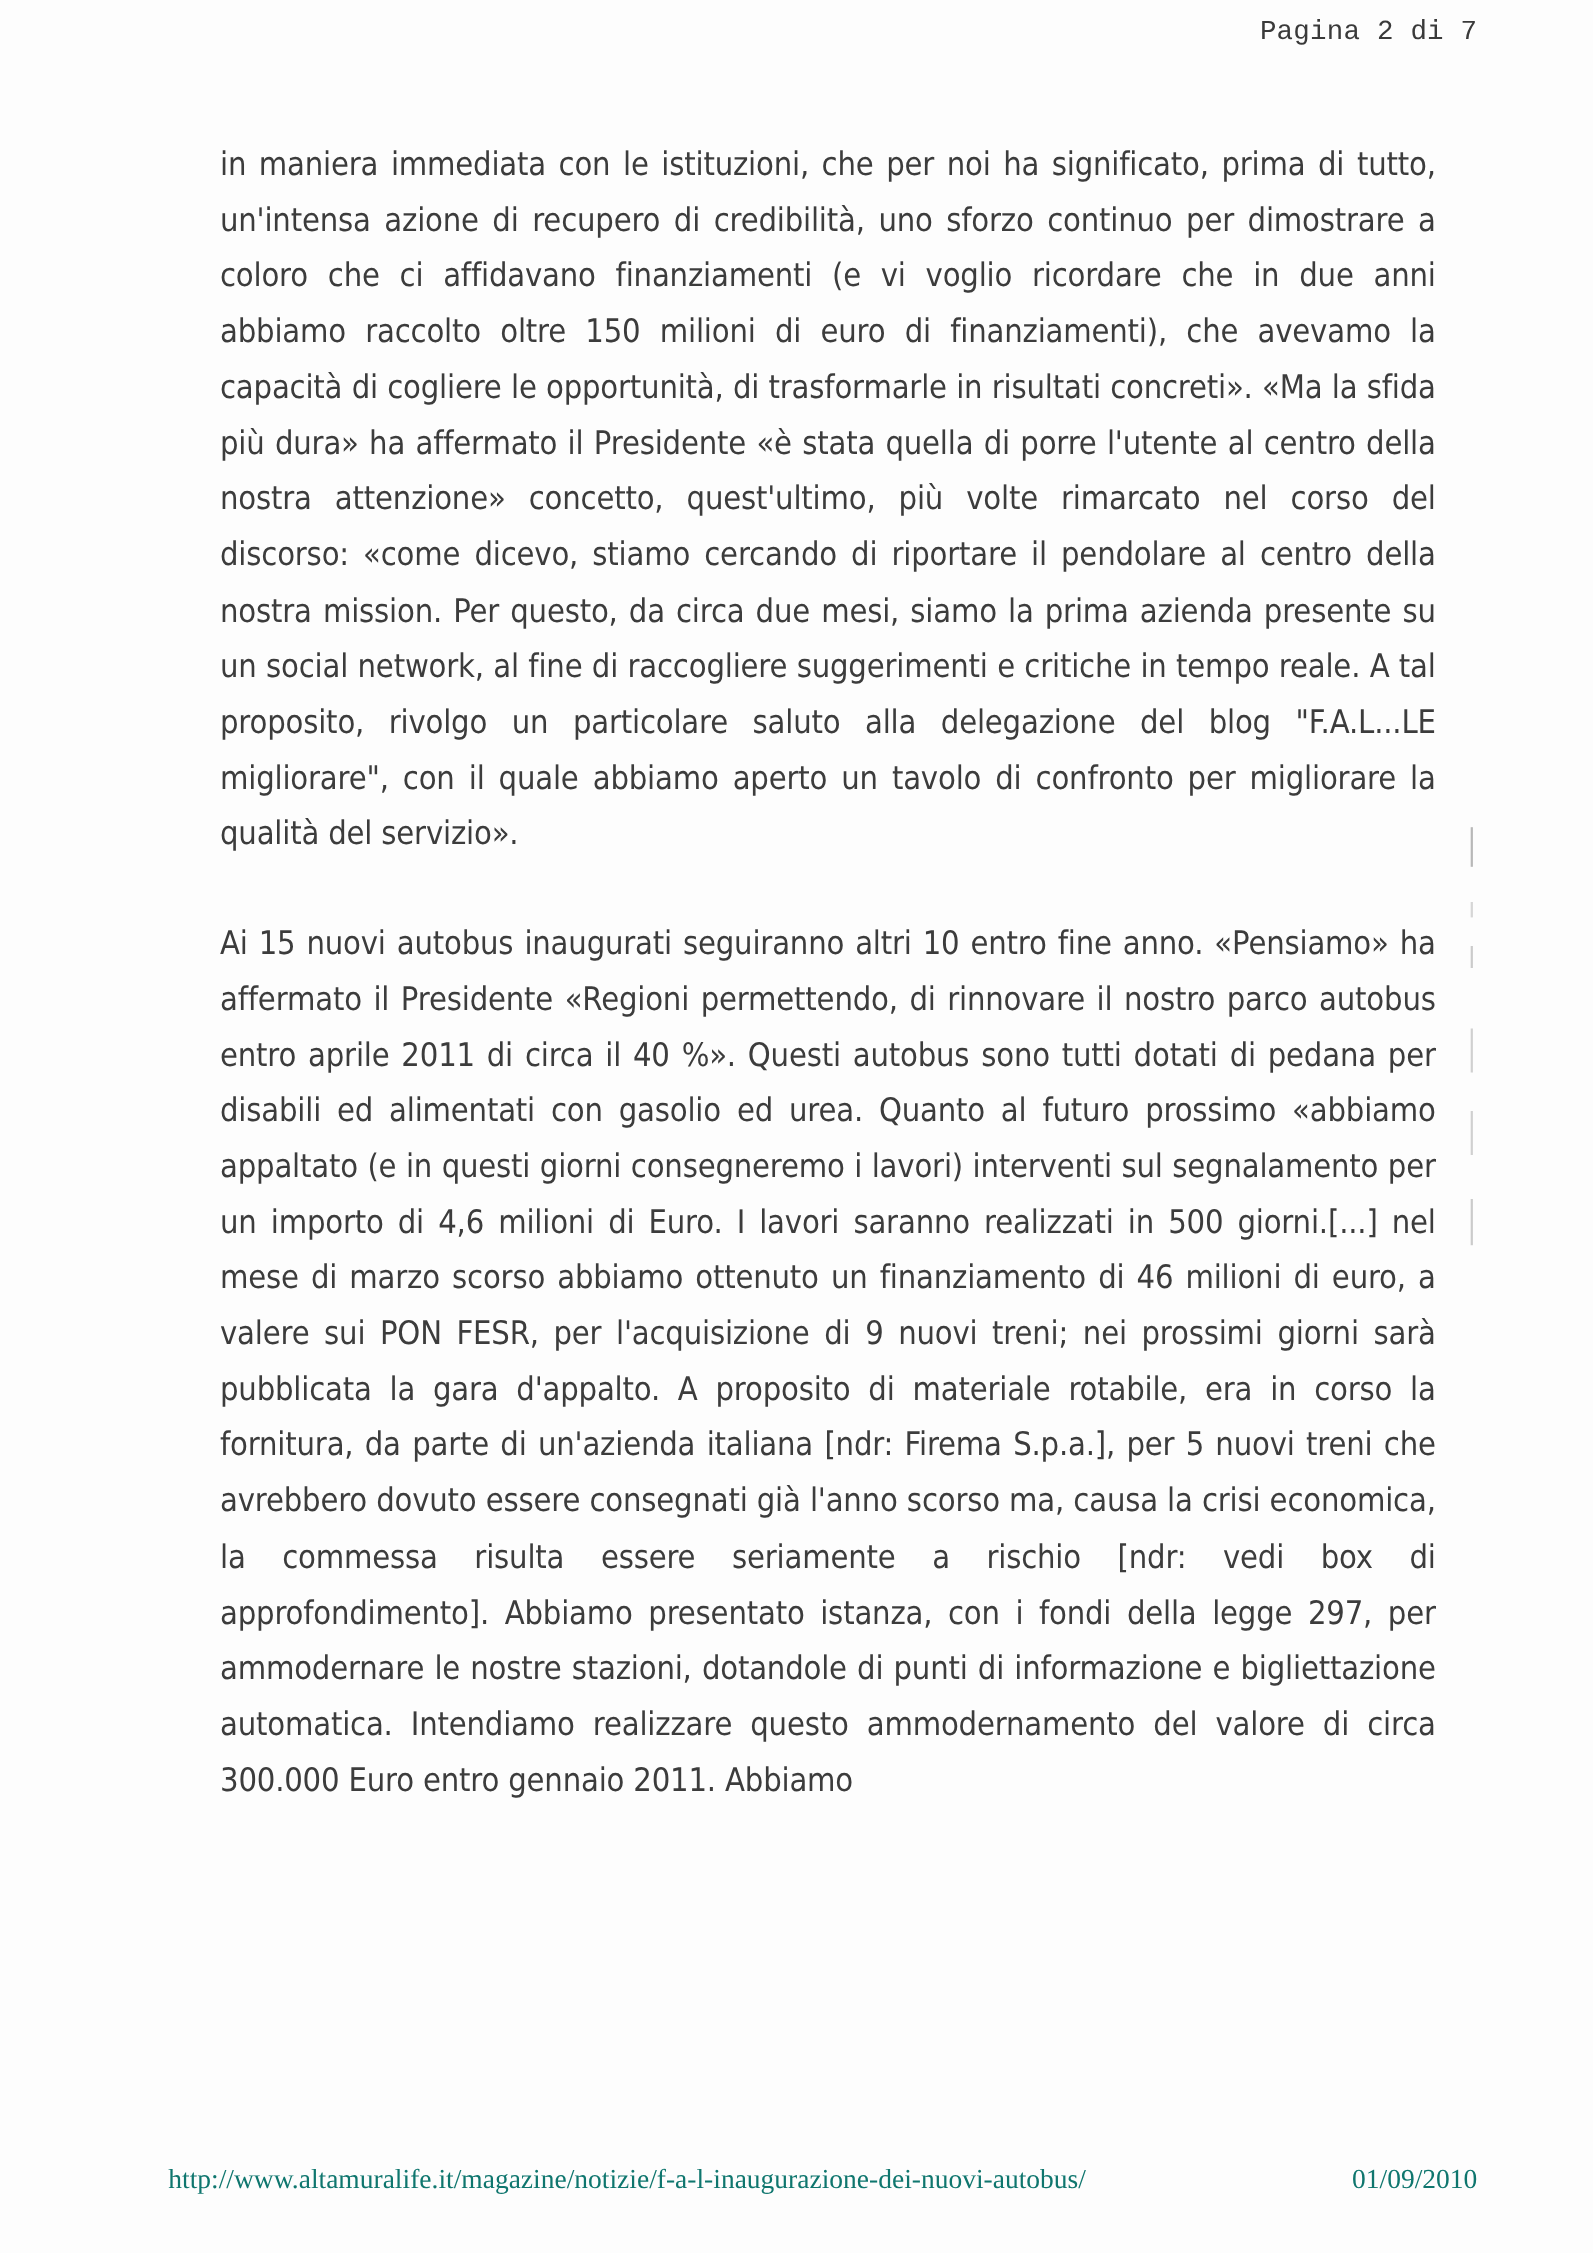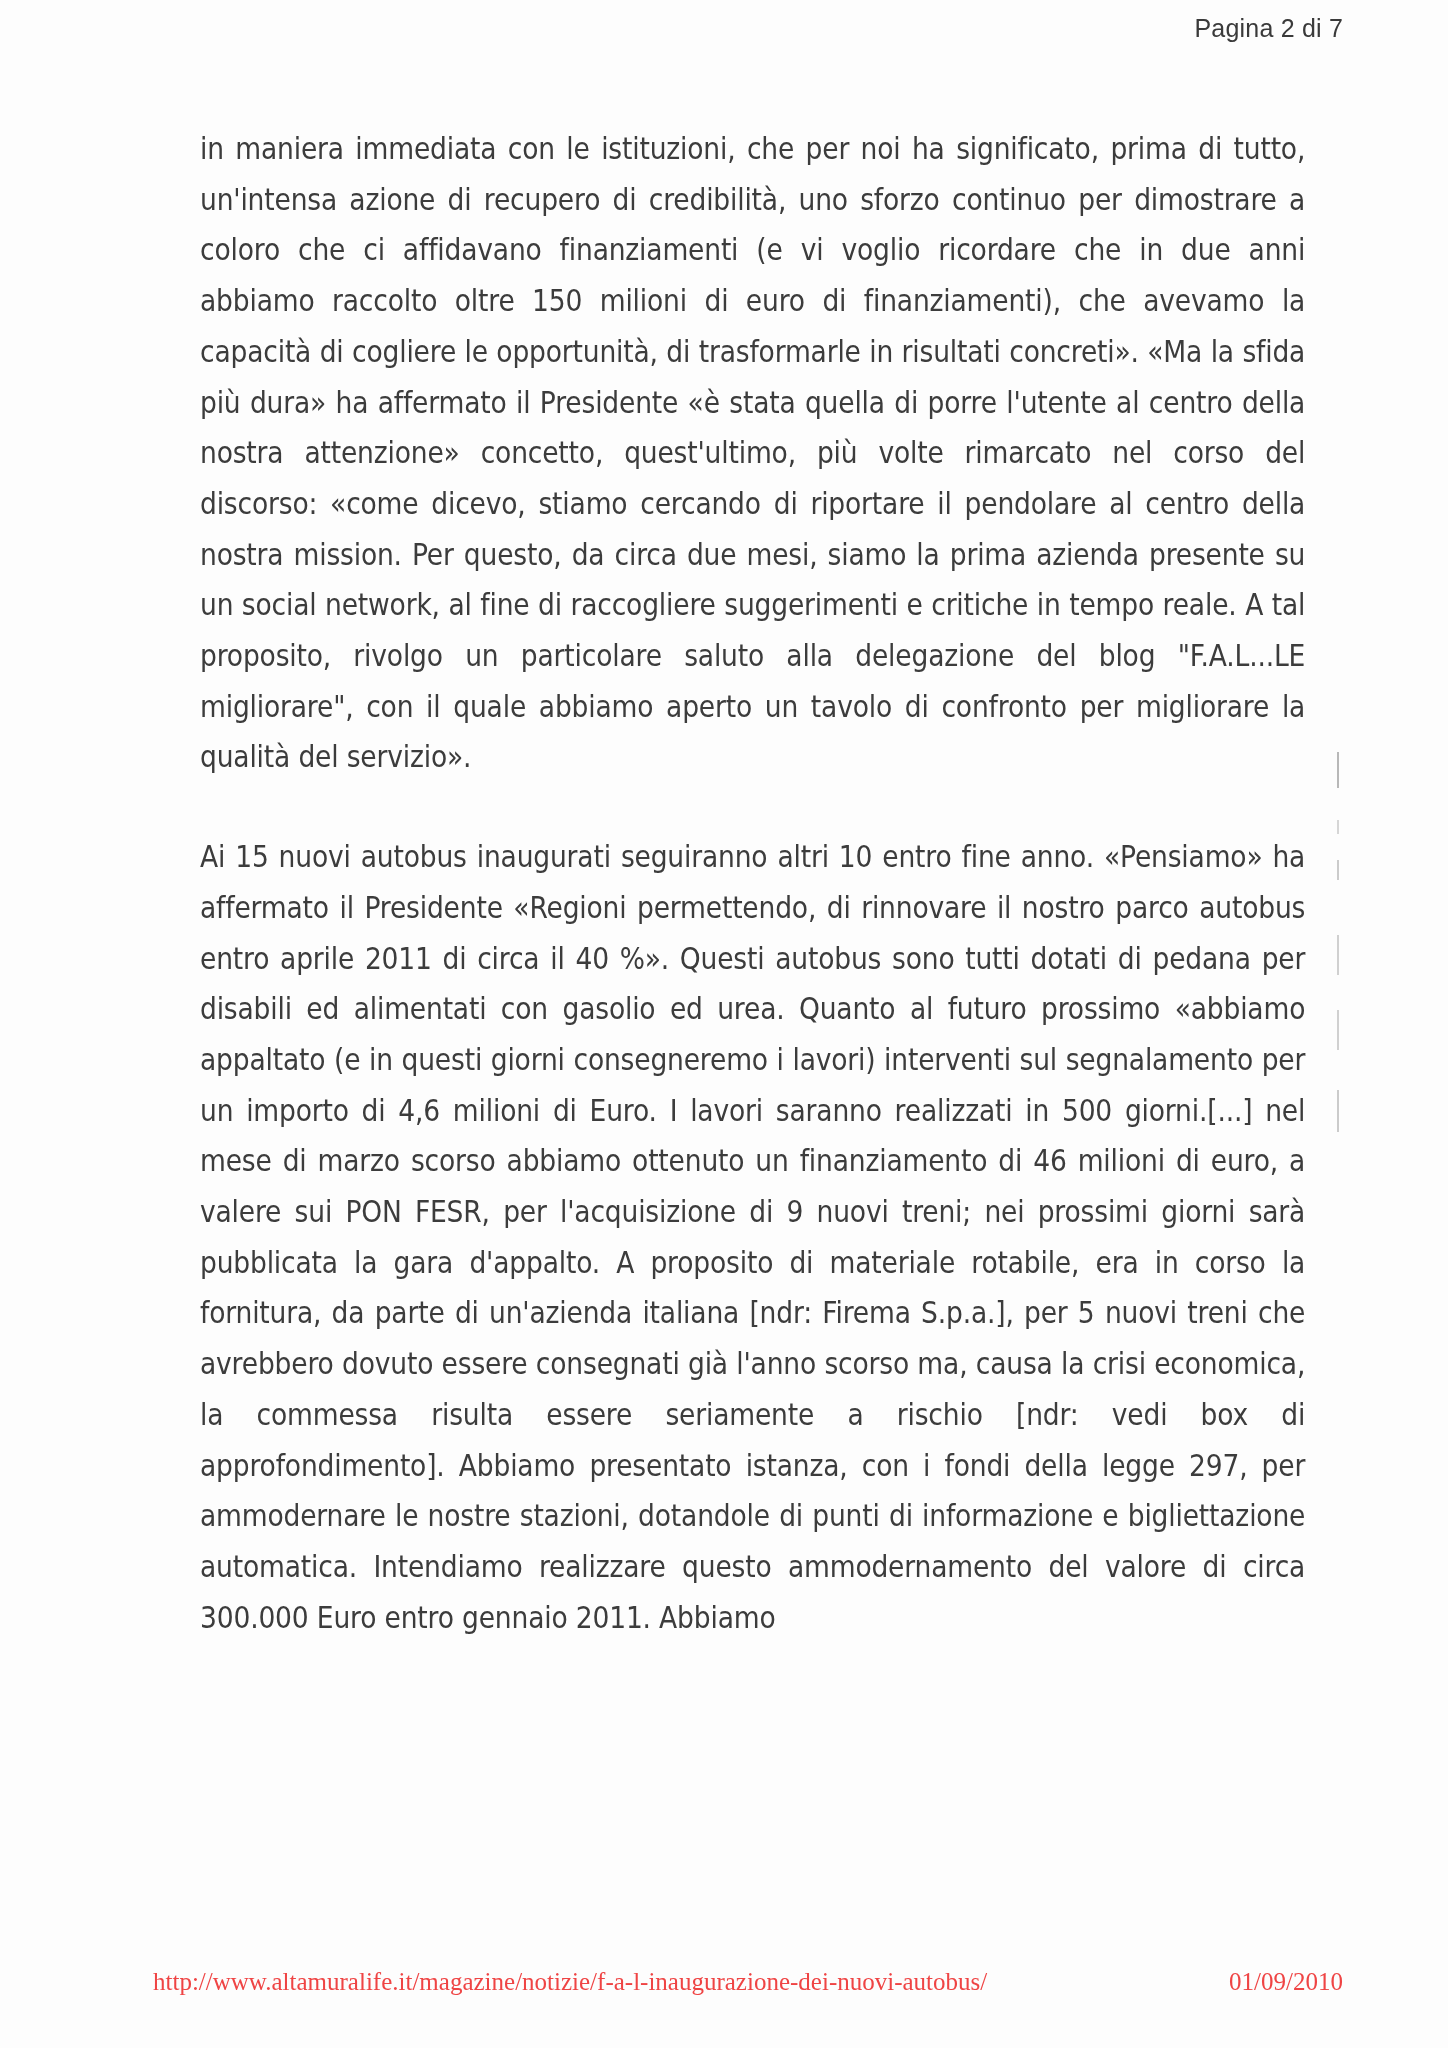--- a/index.html
+++ b/index.html
@@ -11,21 +11,21 @@
       width: 1448px;
       height: 2048px;
       position: relative;
       overflow: hidden;
       background: #fdfdfd;
     }
     .page-header {
       position: absolute;
       top: 14px;
       right: 105px;
-      font-family: Liberation Sans, sans-serif;
+      font-family: Liberation Mono, monospace;
       font-size: 25px;
       color: #3a3a3a;
       letter-spacing: 0.2px;
     }
     .article {
       position: absolute;
       left: 200px;
       top: 124px;
       width: 1105px;
       font-family: "DejaVu Sans", "Liberation Sans", sans-serif;
@@ -49,21 +49,21 @@
     }
     .page-footer {
       position: absolute;
       left: 153px;
       top: 1968px;
       width: 1190px;
       display: flex;
       justify-content: space-between;
       font-family: "Liberation Serif", "DejaVu Serif", serif;
       font-size: 25px;
-      color: #ef4444;
+      color: #0f766e;
     }
     .scan-mark {
       position: absolute;
       width: 2px;
       background: #9a9a9a;
       opacity: 0.7;
     }
   </style>
 </head>
 <body>

